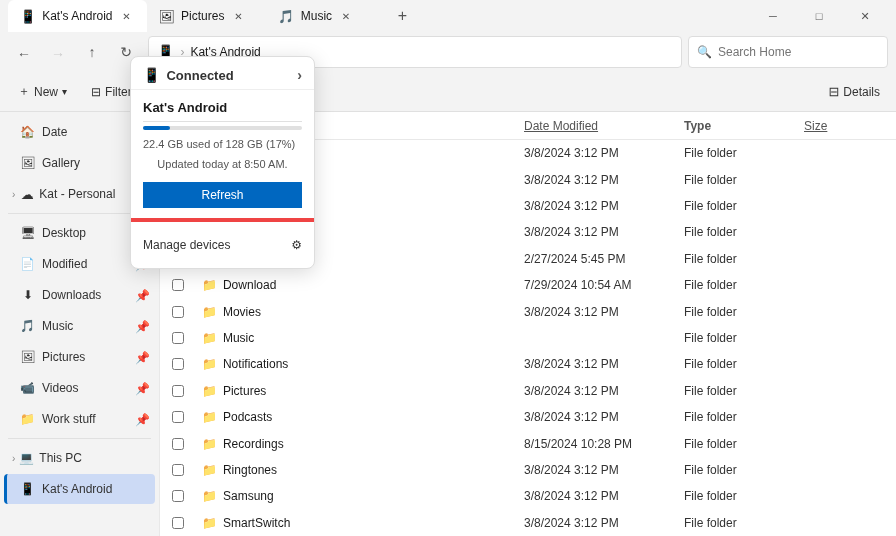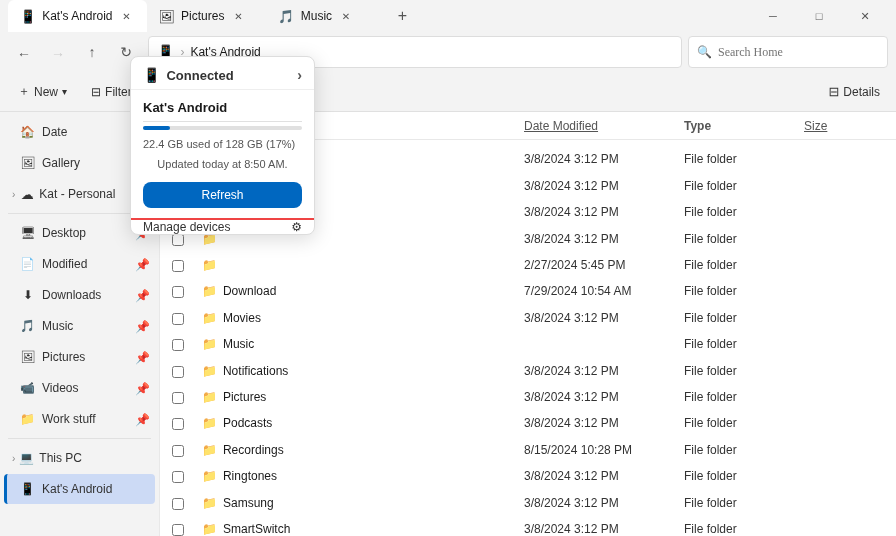--- a/index.html
+++ b/index.html
@@ -40,37 +40,37 @@
     .pin-icon { width: 12px; height: 12px; margin-left: auto; color: #888; }
 
     
     .file-pane { flex: 1; background: #fff; overflow-y: auto; display: flex; flex-direction: column; }
     .col-header { display: flex; align-items: center; height: 28px; padding: 0 12px; border-bottom: 1px solid #e8e8e8; font-size: 12px; color: #555; font-weight: 400; flex-shrink: 0; background: #fff; }
     .col-status { width: 30px; }
     .col-name { flex: 1; }
     .col-date { width: 160px; text-decoration: underline; }
     .col-type { width: 120px; font-weight: bold; }
     .col-size { width: 80px; text-decoration: underline; }
-    .file-row { display: flex; align-items: flex-end; height: 28px; padding: 0 12px; cursor: pointer; }
+    .file-row { display: flex; align-items: center; height: 28px; padding: 0 12px; cursor: pointer; }
     .file-checkbox { width: 30px; display: flex; align-items: center; }
     .file-name { flex: 1; display: flex; align-items: center; gap: 6px; font-size: 12px; }
     .file-date { width: 160px; font-size: 12px; color: #333; }
     .file-type { width: 120px; font-size: 12px; color: #333; }
     .file-size { width: 80px; font-size: 12px; color: #333; }
 
     
     .popup { position: absolute; top: 56px; left: 130px; width: 185px; background: #fff; border: 1px solid #ddd; border-radius: 8px; box-shadow: 0 4px 20px rgba(0,0,0,0.15); z-index: 100; }
     .popup-header { display: flex; align-items: center; padding: 10px 12px 6px; font-size: 13px; font-weight: 600; color: #333; border-bottom: 1px solid #eee; }
     .popup-chevron { margin-left: auto; font-size: 14px; color: #555; }
     .popup-device-name { padding: 10px 12px 2px; font-size: 13px; font-weight: 600; }
     .popup-divider { height: 1px; background: #e0e0e0; margin: 4px 12px; }
     .popup-storage { padding: 4px 12px; font-size: 11px; color: #555; }
     .popup-updated { padding: 4px 12px 8px; font-size: 11px; color: #555; text-align: center; }
-    .popup-refresh-btn { display: block; margin: 4px 12px 10px; background: #0067c0; color: #fff; border: none; border-radius: 8px; padding: 6px 0; font-size: 12px; cursor: pointer; width: calc(100% - 24px); text-align: center; }
-    .popup-footer { display: flex; align-items: flex-end; padding: 0 12px; border-top: 2px solid #ef4444; font-size: 12px; color: #333; cursor: pointer; }
+    .popup-refresh-btn { display: block; margin: 4px 12px 10px; background: #0067c0; color: #fff; border: none; border-radius: 0; padding: 6px 0; font-size: 12px; cursor: pointer; width: calc(100% - 24px); text-align: center; }
+    .popup-footer { display: flex; align-items: flex-end; padding: 16px 12px; border-top: 4px solid #ef4444; font-size: 12px; color: #333; cursor: pointer; }
     .popup-settings-icon { margin-left: auto; }
 
     .storage-bar-bg { height: 4px; background: #e0e0e0; border-radius: 2px; margin: 4px 12px; }
     .storage-bar-fill { height: 4px; background: #0067c0; border-radius: 2px; width: 17%; }
 
     
     .folder-yellow { color: #f5a623; }
   </style>
 </head>
 <body>
@@ -104,21 +104,21 @@
   <div class="nav-btn disabled">→</div>
   <div class="nav-btn">↑</div>
   <div class="nav-btn">↻</div>
   <div class="address-bar">
     <span style="font-size:14px;">📱</span>
     <span style="color:#aaa; font-size:12px;">›</span>
     <span style="font-size:12px;">Kat's Android</span>
   </div>
   <div class="search-box">
     <span style="color:#888; font-size:12px;">🔍</span>
-    <input style="font-size: 12px; font-family: Liberation Serif, serif;" placeholder="Search Home">
+    <input style="font-size: 12px;" placeholder="Search Home">
   </div>
 </div>
 
 <div class="action-bar">
   <div class="action-btn">
     <span>＋</span>
     <span>New</span>
     <span style="font-size:10px;">▾</span>
   </div>
   <div class="action-btn">

